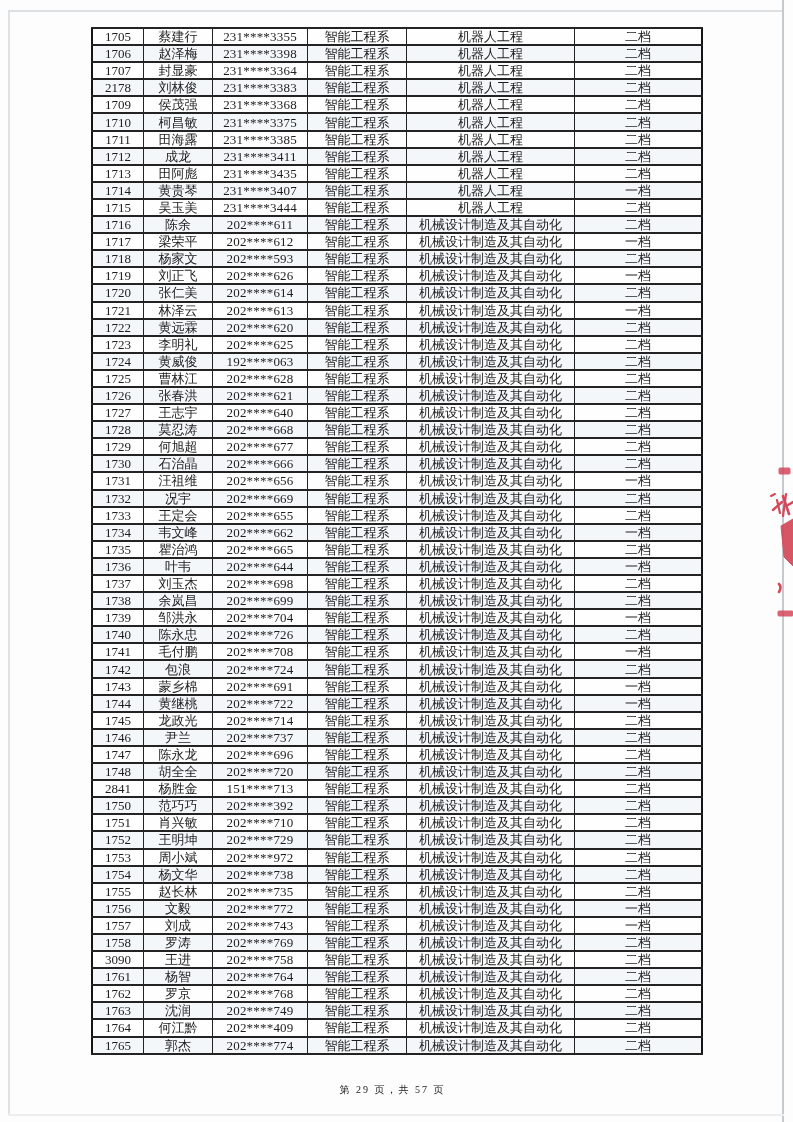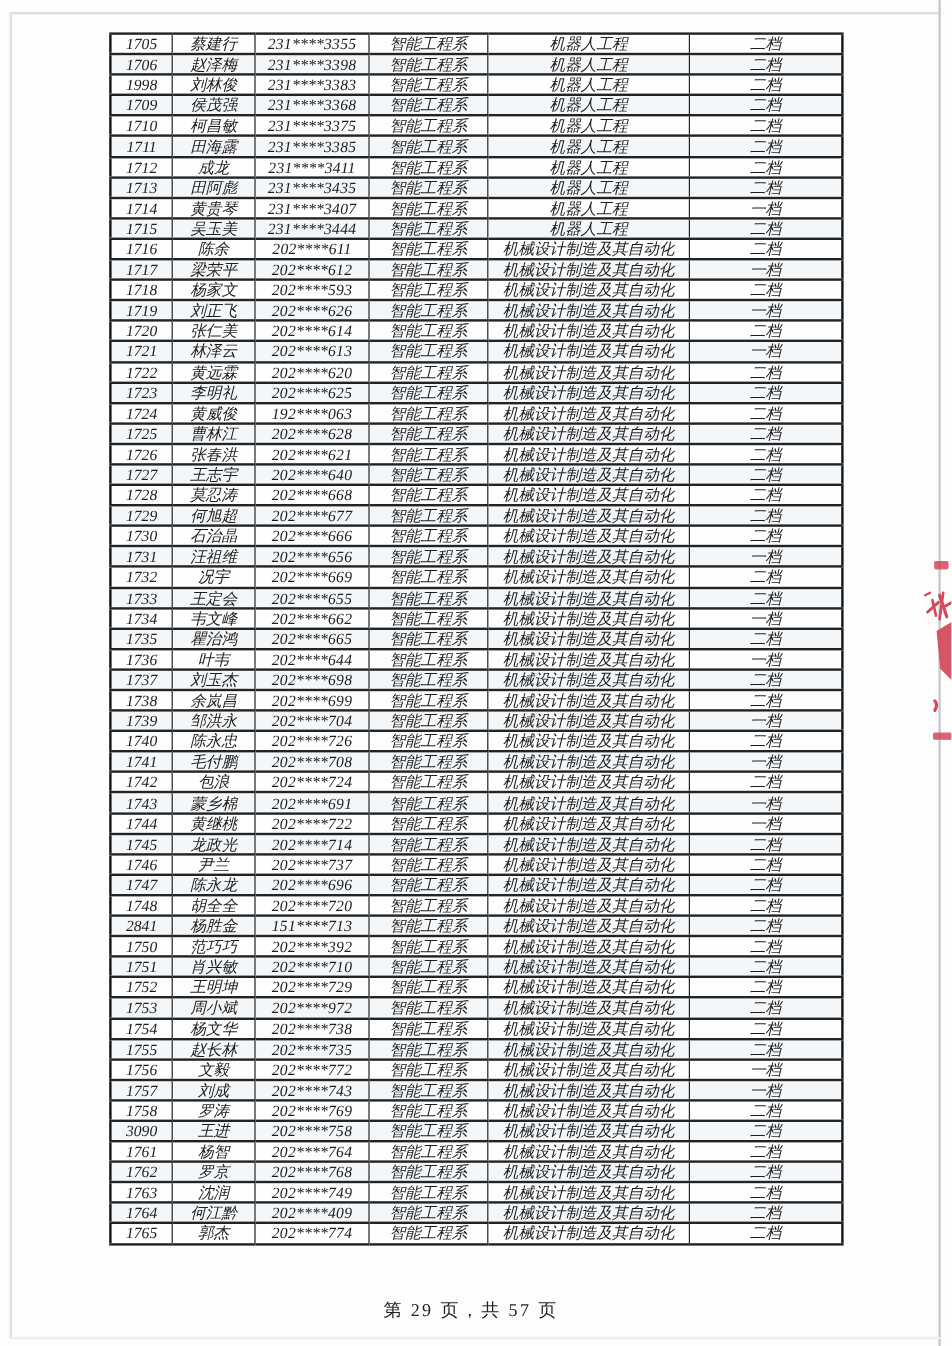--- a/index.html
+++ b/index.html
@@ -24,21 +24,20 @@
   .edge-bottom { position: absolute; left: 8px; top: 1114px; width: 776px; height: 2px; background: #eceef0; }
 
   table.roster {
     position: absolute;
     left: 91px;
     top: 27px;
     width: 603px;
     border-collapse: collapse;
     table-layout: fixed;
     border: 2.5px solid #151515;
-    font-style: italic;
   }
   table.roster td {
     border: 1.5px solid #232323;
     border-top-width: 2px;
     border-bottom-width: 2px;
     height: 15.1px;
     padding: 0;
     text-align: center;
     vertical-align: middle;
     font-size: 13px;
@@ -55,21 +54,21 @@
   td.c-dept   { width: 98px; }
   td.c-major  { width: 167px; }
   td.c-tier   { width: 126px; }
 
   .page-footer {
     position: absolute;
     left: 91px;
     top: 1083px;
     width: 603px;
     text-align: center;
-    font-size: 15px;
+    font-size: 10px;
     letter-spacing: 2px;
     color: #222;
   }
   .seal-fragment {
     position: absolute;
     left: 769px;
     top: 458px;
     width: 24px;
     height: 175px;
     pointer-events: none;
@@ -97,21 +96,29 @@
         </tr>
         <tr>
           <td class="c-serial">1706</td>
           <td class="c-name">赵泽梅</td>
           <td class="c-id">231****3398</td>
           <td class="c-dept">智能工程系</td>
           <td class="c-major">机器人工程</td>
           <td class="c-tier">二档</td>
         </tr>
         <tr>
-          <td class="c-serial">1998</td>
+          <td class="c-serial">1707</td>
+          <td class="c-name">封显豪</td>
+          <td class="c-id">231****3364</td>
+          <td class="c-dept">智能工程系</td>
+          <td class="c-major">机器人工程</td>
+          <td class="c-tier">二档</td>
+        </tr>
+        <tr>
+          <td class="c-serial">2178</td>
           <td class="c-name">刘林俊</td>
           <td class="c-id">231****3383</td>
           <td class="c-dept">智能工程系</td>
           <td class="c-major">机器人工程</td>
           <td class="c-tier">二档</td>
         </tr>
         <tr>
           <td class="c-serial">1709</td>
           <td class="c-name">侯茂强</td>
           <td class="c-id">231****3368</td>

